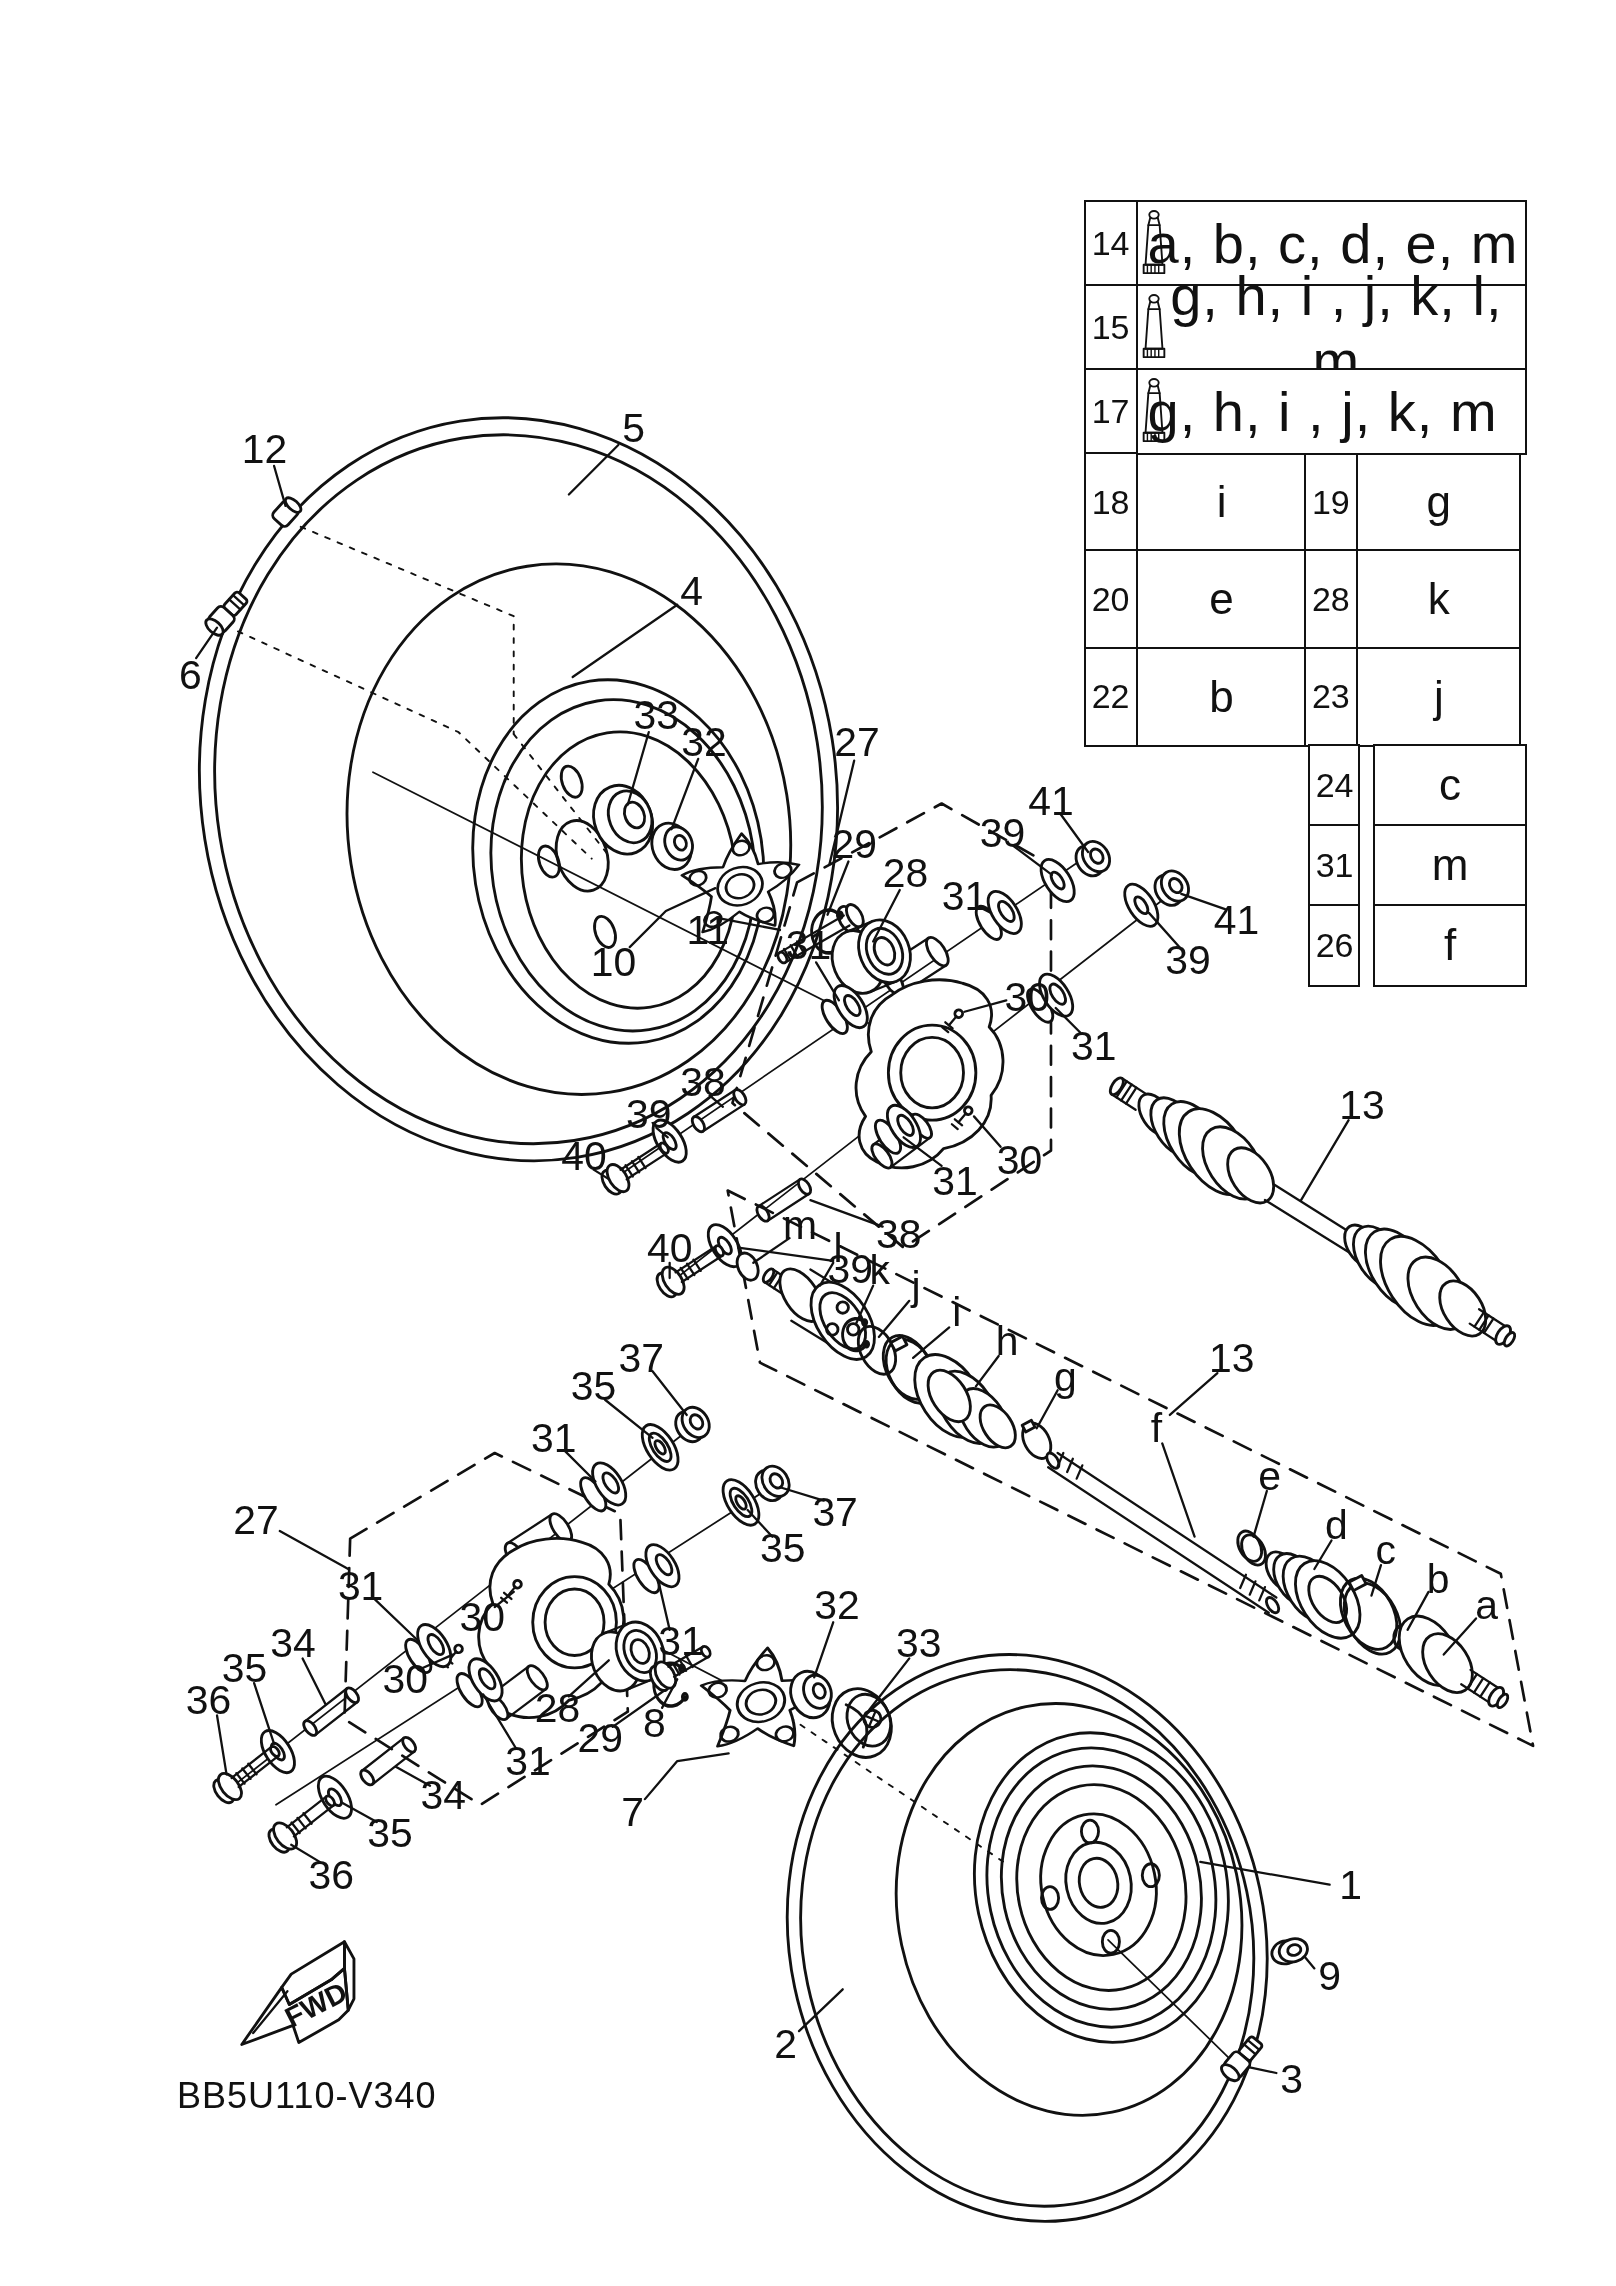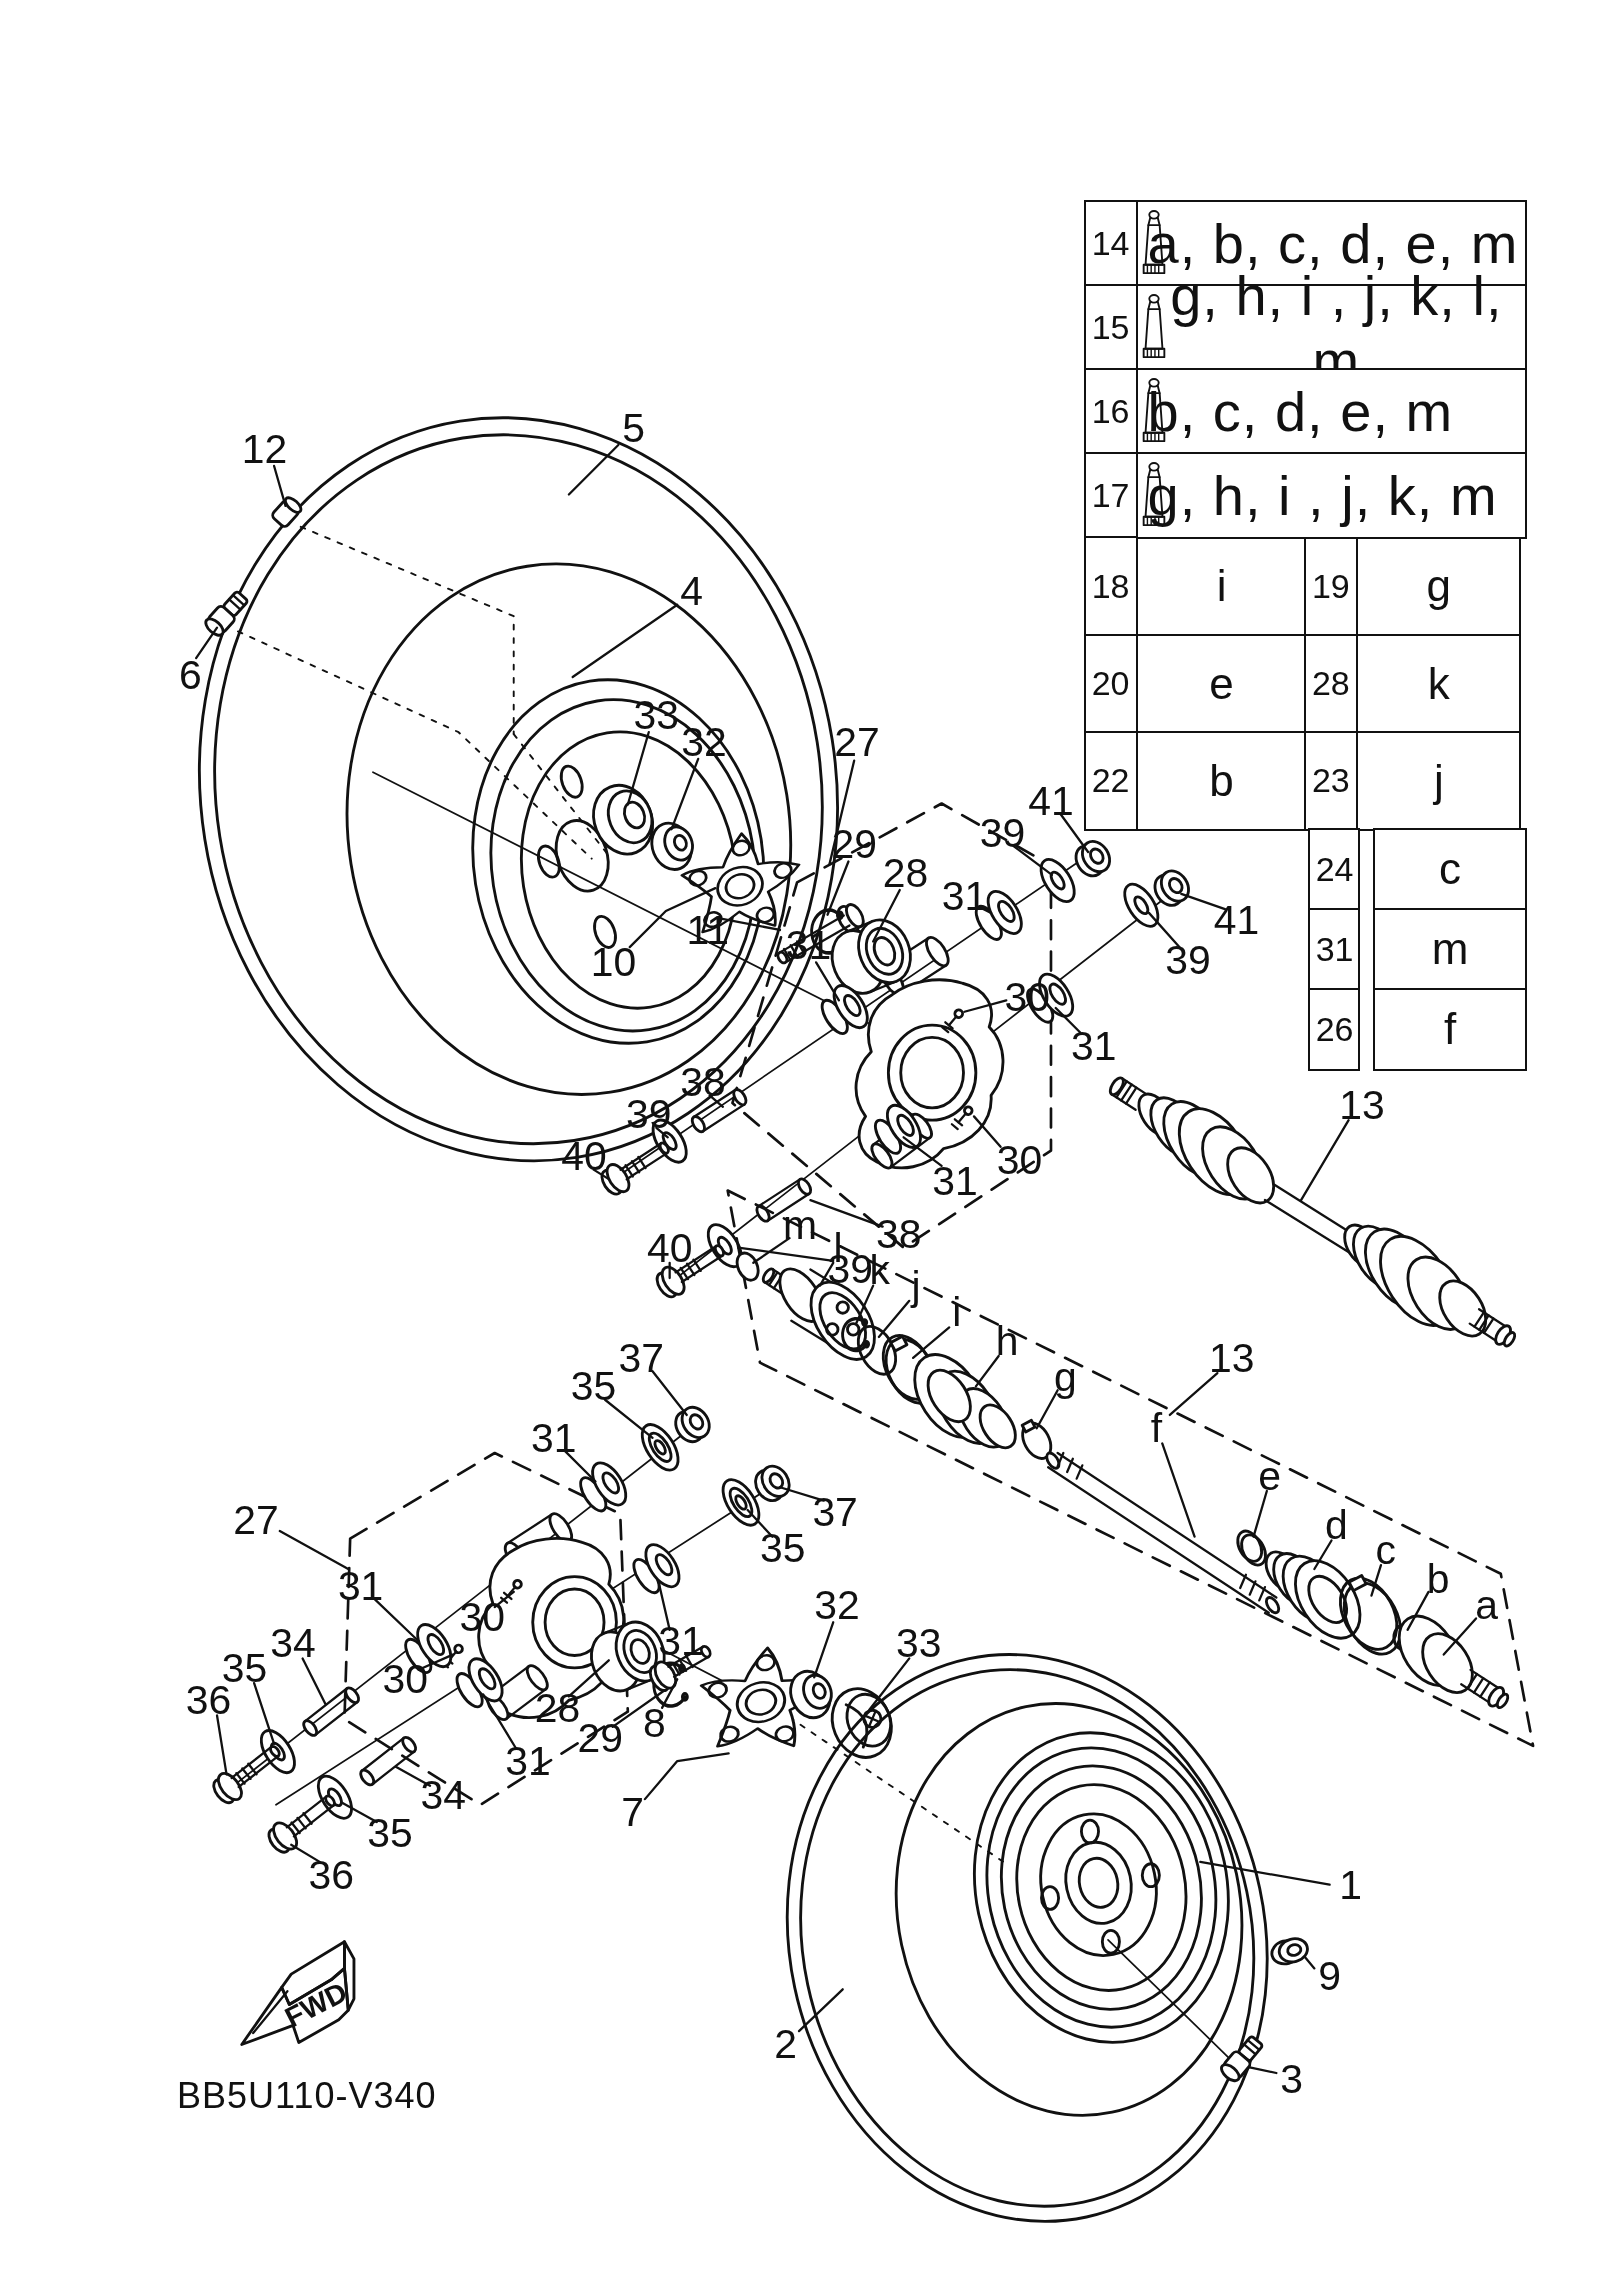--- a/index.html
+++ b/index.html
@@ -771,37 +771,20 @@
         <polygon points="11,16 23,16 26,58 8,58" fill="none" stroke="#111" stroke-width="2"></polygon>
         <rect x="6" y="58" width="22" height="9" fill="none" stroke="#111" stroke-width="2"></rect>
         <line x1="10" y1="58" x2="10" y2="67" stroke="#111" stroke-width="1.5"></line>
         <line x1="14" y1="58" x2="14" y2="67" stroke="#111" stroke-width="1.5"></line>
         <line x1="18" y1="58" x2="18" y2="67" stroke="#111" stroke-width="1.5"></line>
         <line x1="22" y1="58" x2="22" y2="67" stroke="#111" stroke-width="1.5"></line>
       </svg>
     </div>
   </div>
   <div class="trow">
-    <div class="cell cnum rw">16</div>
-    <div class="cell cletters rw">
-      <span>b, c, d, e, m</span>
-      <svg class="greaseIcon" width="32" height="68" viewBox="0 0 34 72">
-        <ellipse cx="17" cy="5" rx="5" ry="4" fill="none" stroke="#111" stroke-width="2"></ellipse>
-        <line x1="13" y1="8" x2="11" y2="16" stroke="#111" stroke-width="2"></line>
-        <line x1="21" y1="8" x2="23" y2="16" stroke="#111" stroke-width="2"></line>
-        <polygon points="11,16 23,16 26,58 8,58" fill="none" stroke="#111" stroke-width="2"></polygon>
-        <rect x="6" y="58" width="22" height="9" fill="none" stroke="#111" stroke-width="2"></rect>
-        <line x1="10" y1="58" x2="10" y2="67" stroke="#111" stroke-width="1.5"></line>
-        <line x1="14" y1="58" x2="14" y2="67" stroke="#111" stroke-width="1.5"></line>
-        <line x1="18" y1="58" x2="18" y2="67" stroke="#111" stroke-width="1.5"></line>
-        <line x1="22" y1="58" x2="22" y2="67" stroke="#111" stroke-width="1.5"></line>
-      </svg>
-    </div>
-  </div>
-  <div class="trow">
     <div class="cell cnum rw">17</div>
     <div class="cell cletters rw">
       <span>g, h, i , j, k, m</span>
       <svg class="greaseIcon" width="32" height="68" viewBox="0 0 34 72">
         <ellipse cx="17" cy="5" rx="5" ry="4" fill="none" stroke="#111" stroke-width="2"></ellipse>
         <line x1="13" y1="8" x2="11" y2="16" stroke="#111" stroke-width="2"></line>
         <line x1="21" y1="8" x2="23" y2="16" stroke="#111" stroke-width="2"></line>
         <polygon points="11,16 23,16 26,58 8,58" fill="none" stroke="#111" stroke-width="2"></polygon>
         <rect x="6" y="58" width="22" height="9" fill="none" stroke="#111" stroke-width="2"></rect>
         <line x1="10" y1="58" x2="10" y2="67" stroke="#111" stroke-width="1.5"></line>

